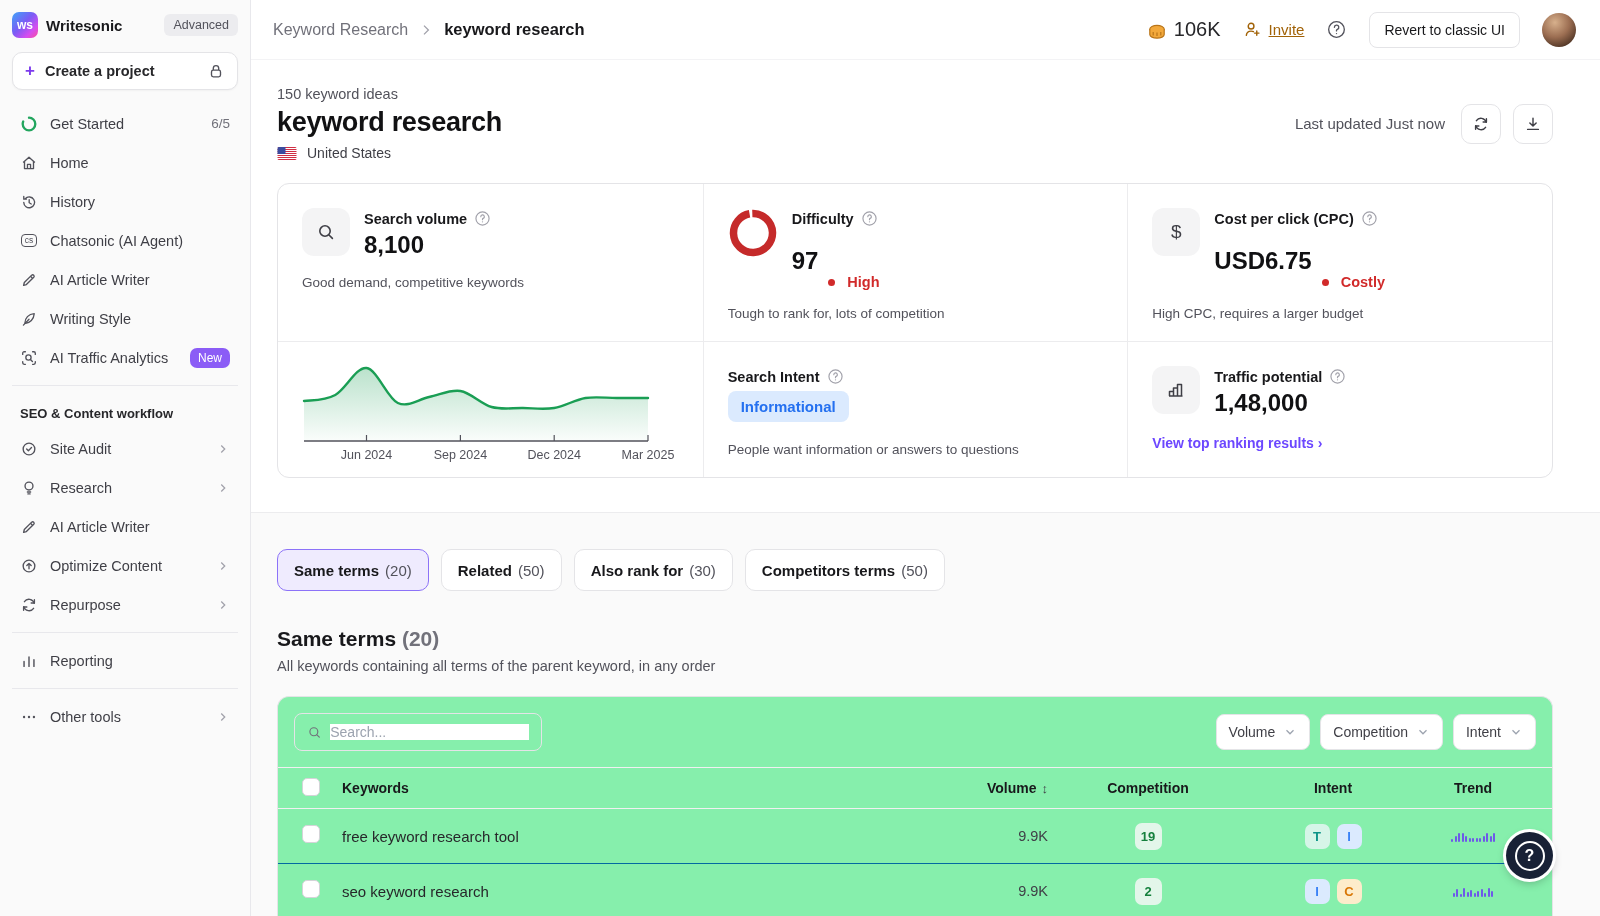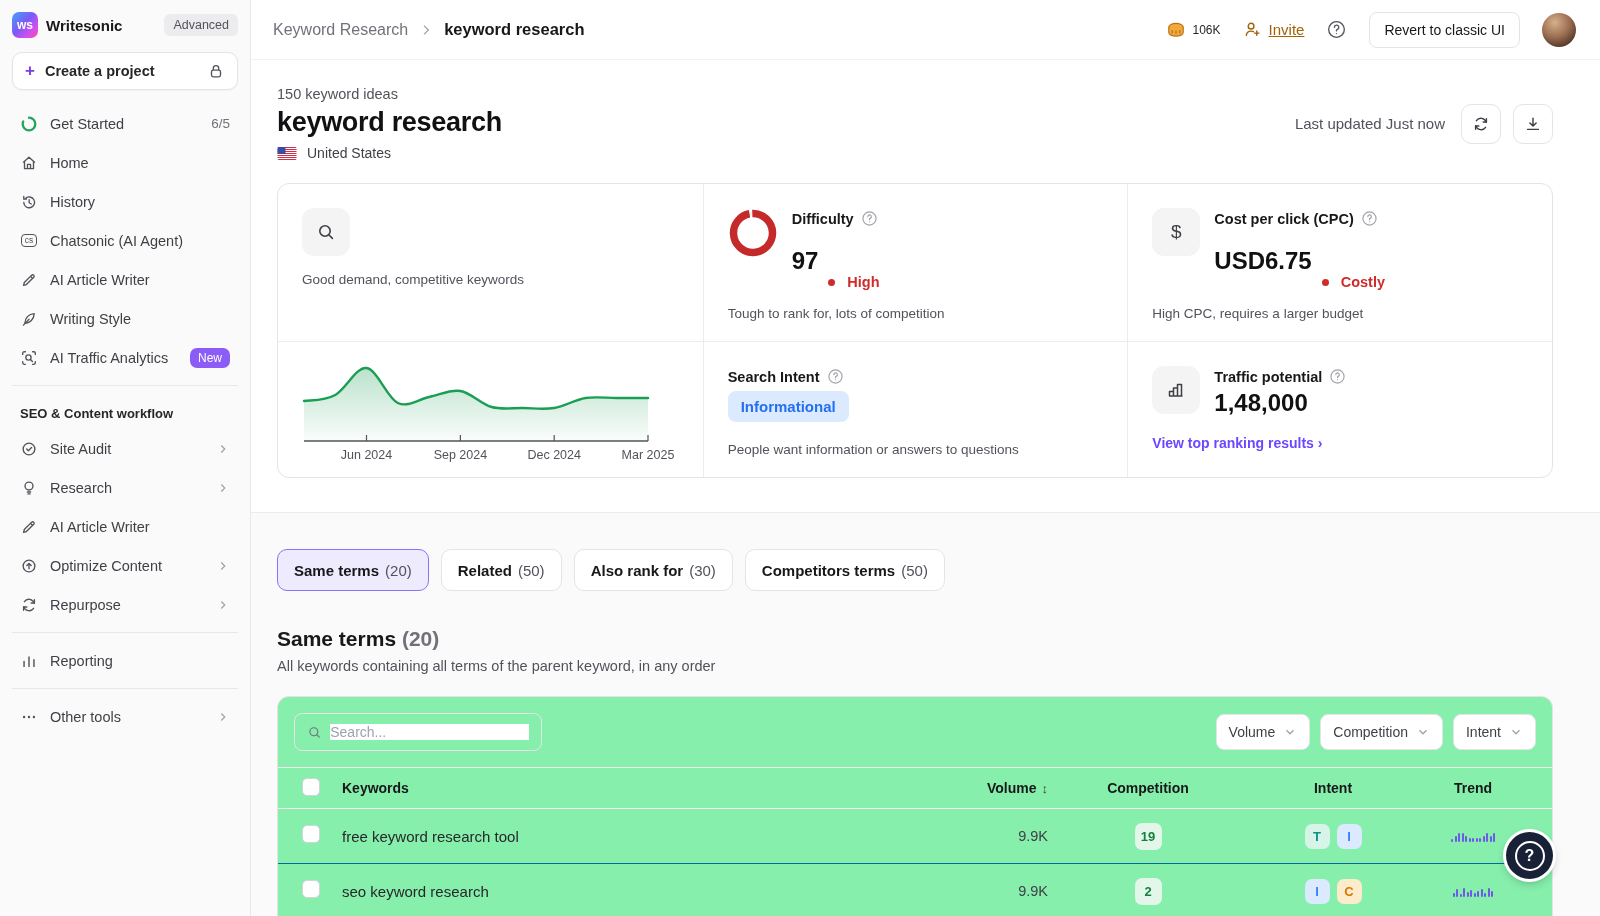--- a/index.html
+++ b/index.html
@@ -28,21 +28,21 @@
   .cs-box { border:1.3px solid #52525b; border-radius:4px; font-size:8.5px; color:#52525b; padding:1px 2.5px; line-height:1; }
 
   
   .main { flex:1; display:flex; flex-direction:column; min-width:0; }
   .white-zone { background:#fff; border-bottom:1px solid #ececee; }
   .topbar { height:60px; display:flex; align-items:center; padding:0 24px 0 22px; border-bottom:1px solid #f3f3f5; }
   .crumb-parent { color:#71717a; font-size:16px; cursor:pointer; }
   .crumb-sep { margin:0 10px; color:#a1a1aa; display:flex; }
   .crumb-cur { color:#18181b; font-size:16.5px; font-weight:700; }
   .topbar-right { margin-left:auto; display:flex; align-items:center; gap:22px; }
-  .credits { display:flex; align-items:center; gap:7px; font-size:12px; color:#27272a; cursor:pointer; }
+  .credits { display:flex; align-items:flex-end; gap:7px; font-size:20px; color:#27272a; cursor:pointer; }
   .invite { display:flex; align-items:center; gap:7px; font-size:15px; color:#a16207; cursor:pointer;text-decoration:underline; }
   .icon-btn-plain { color:#52525b; display:flex; cursor:pointer; }
   .revert-btn { border:1px solid #e4e4e7; background:#fff; border-radius:8px; height:36px; padding:0 14px; font-size:14px; color:#18181b; font-family:inherit; cursor:pointer; }
   .avatar { width:34px; height:34px; border-radius:50%; background:radial-gradient(circle at 38% 28%, #d7b08c 0%, #9c6e52 45%, #513626 80%, #2e1f17 100%); cursor:pointer; }
 
   .hero { display:flex; align-items:center; padding:26px 47px 8px 26px; }
   .ideas-count { font-size:14.5px; color:#52525b; margin-bottom:5px; }
   .page-title { font-size:27px; font-weight:700; letter-spacing:-.3px; color:#111113; margin-bottom:7px; }
   .region { display:flex; align-items:center; gap:10px; font-size:14px; color:#3f3f46; }
   .flag { width:20px; height:13px; border-radius:2px; overflow:hidden; display:block; }
@@ -377,20 +377,33 @@
       <div class="stats-card">
 
         <div class="cell">
           <div class="cell-top">
             <div class="stat-icon">
               <svg width="20" height="20" viewBox="0 0 20 20" fill="none" stroke="currentColor" stroke-width="1.6" stroke-linecap="round">
                   <circle cx="9" cy="9" r="5.2"></circle>
                   <path d="M13 13 L16.4 16.4"></path>
                 </svg>
             </div>
+            <div>
+              <div class="stat-label-row">
+                <span>Search volume</span>
+                <span class="q-ic">
+                    <svg width="17" height="17" viewBox="0 0 22 22" fill="none" stroke="currentColor" stroke-width="1.5">
+                      <circle cx="11" cy="11" r="8.5"></circle>
+                      <path d="M8.8 8.6 a2.3 2.3 0 1 1 3.1 2.2 c-.6.25-.9.7-.9 1.3 v.4" stroke-linecap="round"></path>
+                      <circle cx="11" cy="15.3" r="0.8" fill="currentColor" stroke="none"></circle>
+                    </svg>
+                  </span>
+              </div>
+              <div class="stat-value">8,100</div>
+            </div>
           </div>
           <div class="stat-note">Good demand, competitive keywords</div>
         </div>
 
         <div class="cell bl">
           <div class="cell-top">
             <svg class="donut" width="50" height="50" viewBox="0 0 50 50">
               <circle cx="25" cy="25" r="19.5" fill="none" stroke="#c52a2a" stroke-width="7.5" transform="rotate(-92 25 25)" r2="19.5" stroke-dasharray="118.84645008530187 3.675663404700061"></circle>
             </svg>
             <div>

